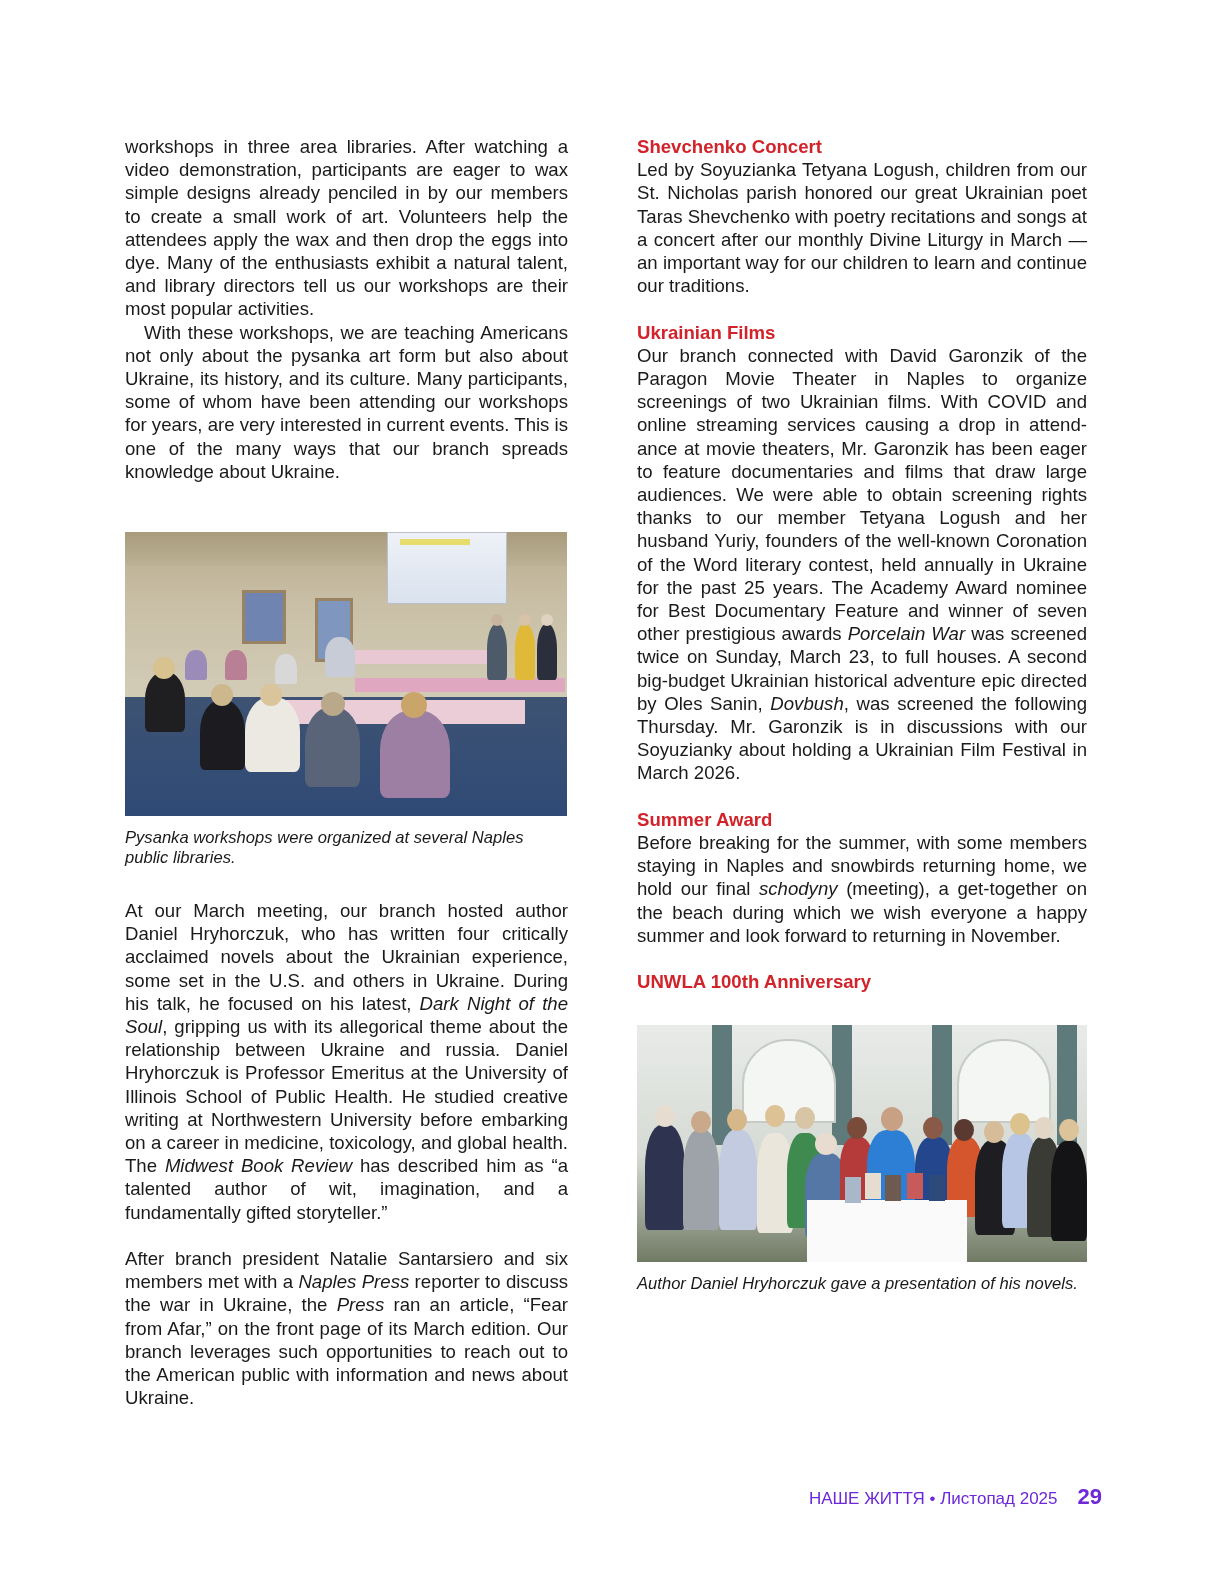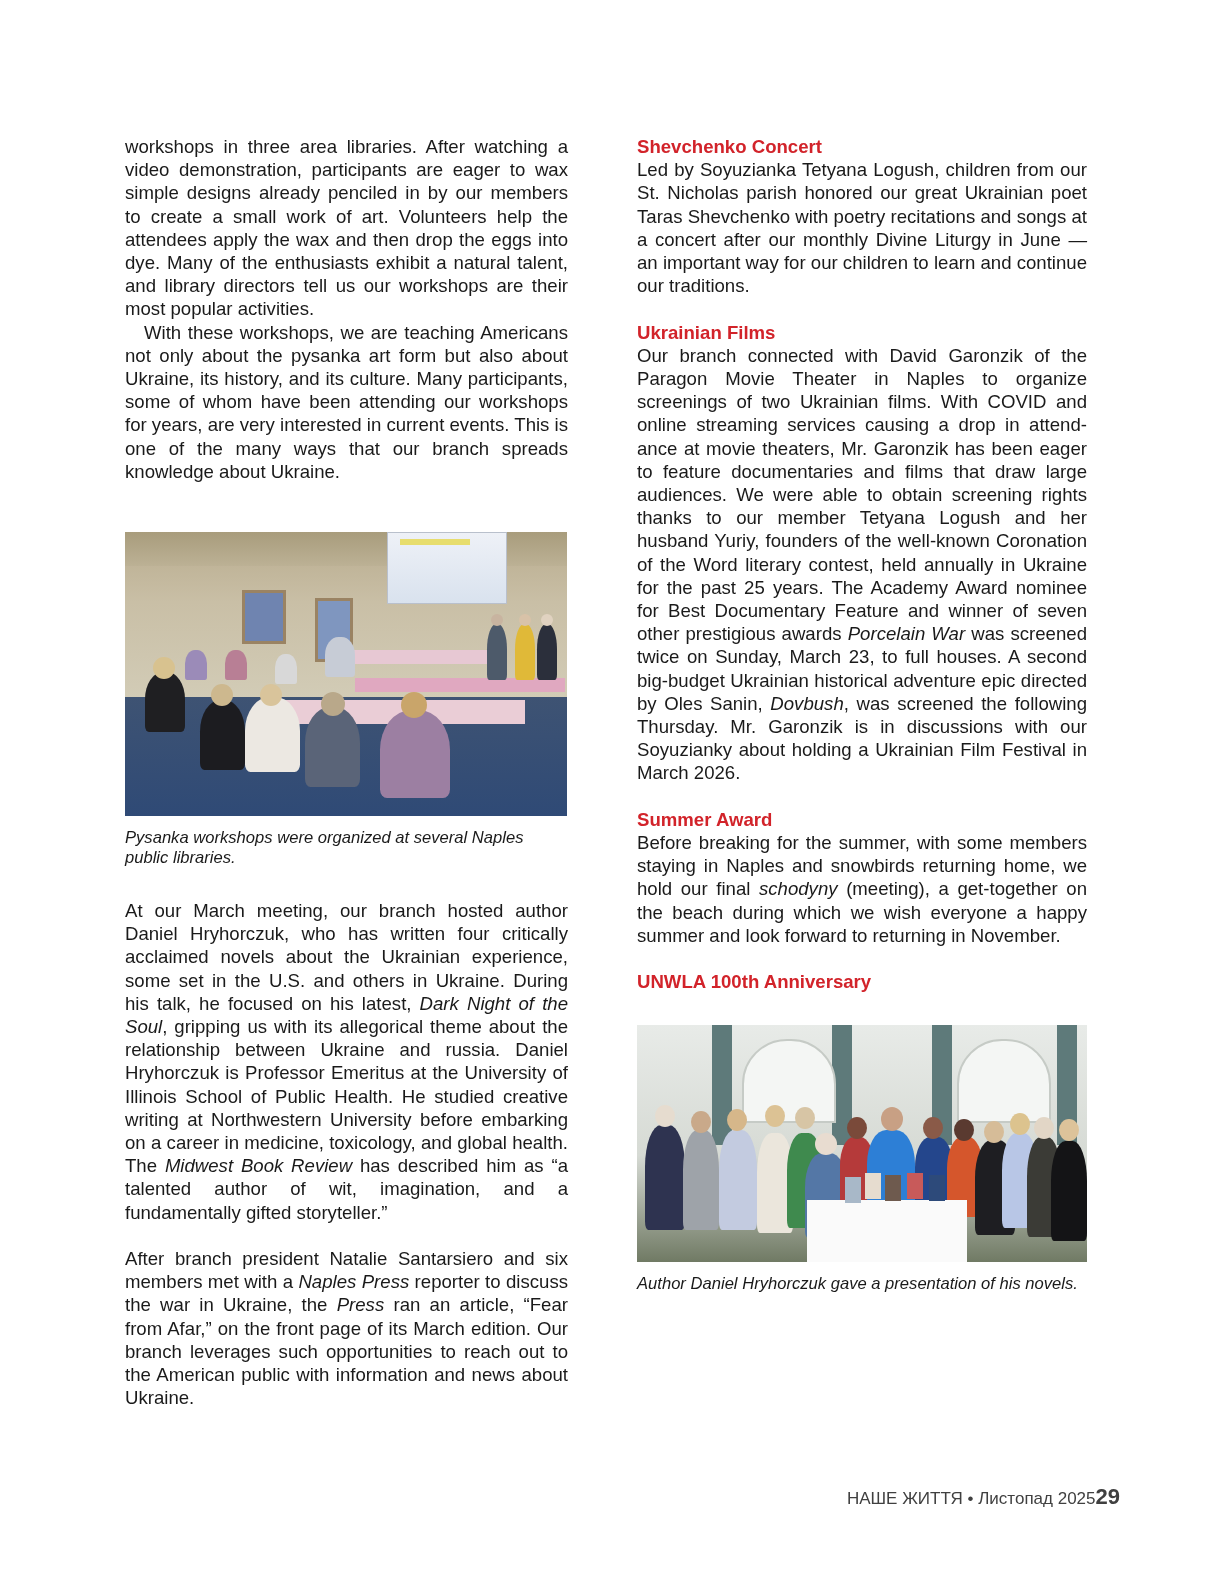--- a/index.html
+++ b/index.html
@@ -8,21 +8,21 @@
   .col { position: absolute; top: 122px; font-family: "Liberation Sans", sans-serif; font-size: 18.6px; line-height: 23.2px; color: #1a1a1a; text-align: justify; hyphens: manual; margin-top: 13px; }
   .col-left { left: 125px; width: 443px; }
   .col-right { left: 637px; width: 450px; }
   .col p { margin: 0; }
   .indent { text-indent: 19px; }
   h3.sec { margin: 0; font-family: "Liberation Sans", sans-serif; font-size: 18.6px; line-height: 23.2px; font-weight: bold; color: #d2232a; text-align: left; }
   .gap { height: 23.2px; }
   .photo { position: relative; overflow: hidden; }
   .caption { font-style: italic; font-size: 16.6px; line-height: 20px; text-align: left; color: #1a1a1a; margin-top: 12px; }
   em, i { font-style: italic; }
-  .footer { position: absolute; top: 1484px; right: 104px; font-family: "Liberation Sans", sans-serif; font-size: 17px; color: #404040; display: flex; align-items: baseline; }
+  .footer { position: absolute; top: 1484px; right: 122px; font-family: "Liberation Sans", sans-serif; font-size: 17px; color: #6d28d9; display: flex; align-items: baseline; gap: 20px; }
   .footer .pnum { font-weight: bold; font-size: 22px; }
 
   
   .ph1 { width: 442px; height: 284px; background: #c8bfa5; }
   .ph1 .wall { position:absolute; left:0; top:0; width:100%; height:62%; background: linear-gradient(180deg,#b8ab8d 0%, #c9bfa6 40%, #d3cdb8 100%); }
   .ph1 .ceiling { position:absolute; left:0; top:0; width:100%; height:12%; background: linear-gradient(180deg,#a89c7c,#bcb195); }
   .ph1 .screen { position:absolute; left:262px; top:0; width:118px; height:70px; background: linear-gradient(180deg,#eef1f7,#d9e2ee); border:1px solid #b9c0cc; }
   .ph1 .screen::before { content:""; position:absolute; left:12px; top:6px; width:70px; height:6px; background:#e7dd6e; }
   .ph1 .win { position:absolute; left:117px; top:58px; width:38px; height:48px; background:#6f84b0; border:3px solid #9a8363; }
   .ph1 .door { position:absolute; left:190px; top:66px; width:32px; height:58px; background:#7f96bf; border:3px solid #9a8363; }
@@ -91,21 +91,21 @@
 
     <p><span>At our March meeting, our branch hosted author Daniel Hryhorczuk, who has written four critically acclaimed novels about the Ukrainian experience, some set in the U.S. and others in Ukraine. During his talk, he focused on his latest, </span><em>Dark Night of the Soul</em><span>, gripping us with its allegorical theme about the relationship between Ukraine and russia. Dan­iel Hryhorczuk is Professor Emeritus at the Univer­sity of Illinois School of Public Health. He studied creative writing at Northwestern University before embarking on a career in medicine, toxicology, and global health. The </span><em>Midwest Book Review</em><span> has de­scribed him as “a talented author of wit, imagina­tion, and a fundamentally gifted storyteller.”</span></p>
 
     <div class="gap"></div>
 
     <p><span>After branch president Natalie Santarsiero and six members met with a </span><em>Naples Press</em><span> reporter to dis­cuss the war in Ukraine, the </span><em>Press</em><span> ran an article, “Fear from Afar,” on the front page of its March edition. Our branch leverages such opportunities to reach out to the American public with informa­tion and news about Ukraine.</span></p>
   </div>
 
   <div class="col col-right">
     <h3 class="sec">Shevchenko Concert</h3>
-    <p>Led by Soyuzianka Tetyana Logush, children from our St. Nicholas parish honored our great Ukrainian poet Taras Shevchenko with poetry recitations and songs at a concert after our monthly Divine Liturgy in June — an important way for our children to learn and continue our traditions.</p>
+    <p>Led by Soyuzianka Tetyana Logush, children from our St. Nicholas parish honored our great Ukrainian poet Taras Shevchenko with poetry recitations and songs at a concert after our monthly Divine Liturgy in March — an important way for our children to learn and continue our traditions.</p>
 
     <div class="gap"></div>
 
     <h3 class="sec">Ukrainian Films</h3>
     <p><span>Our branch connected with David Garonzik of the Paragon Movie Theater in Naples to organize screenings of two Ukrainian films. With COVID and online streaming services causing a drop in attend­ance at movie theaters, Mr. Garonzik has been ea­ger to feature documentaries and films that draw large audiences. We were able to obtain screening rights thanks to our member Tetyana Logush and her husband Yuriy, founders of the well-known Cor­onation of the Word literary contest, held annual­ly in Ukraine for the past 25 years. The Academy Award nominee for Best Documentary Feature and winner of seven other prestigious awards </span><em>Porcelain War</em><span> was screened twice on Sunday, March 23, to full houses. A second big-budget Ukrainian histori­cal adventure epic directed by Oles Sanin, </span><em>Dovbush</em><span>, was screened the following Thursday. Mr. Garonzik is in discussions with our Soyuzianky about holding a Ukrainian Film Festival in March 2026.</span></p>
 
     <div class="gap"></div>
 
     <h3 class="sec">Summer Award</h3>
     <p><span>Before breaking for the summer, with some mem­bers staying in Naples and snowbirds returning home, we hold our final </span><em>schodyny</em><span> (meeting), a get-together on the beach during which we wish everyone a happy summer and look forward to re­turning in November.</span></p>

